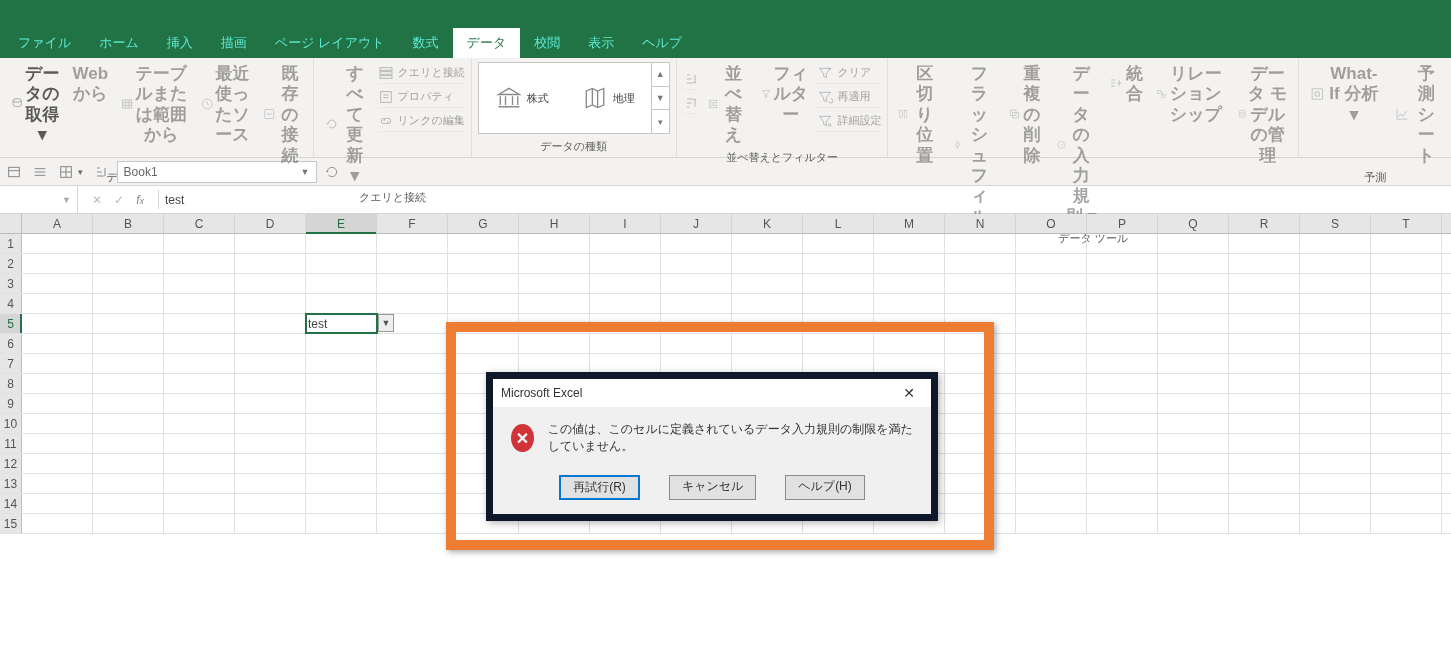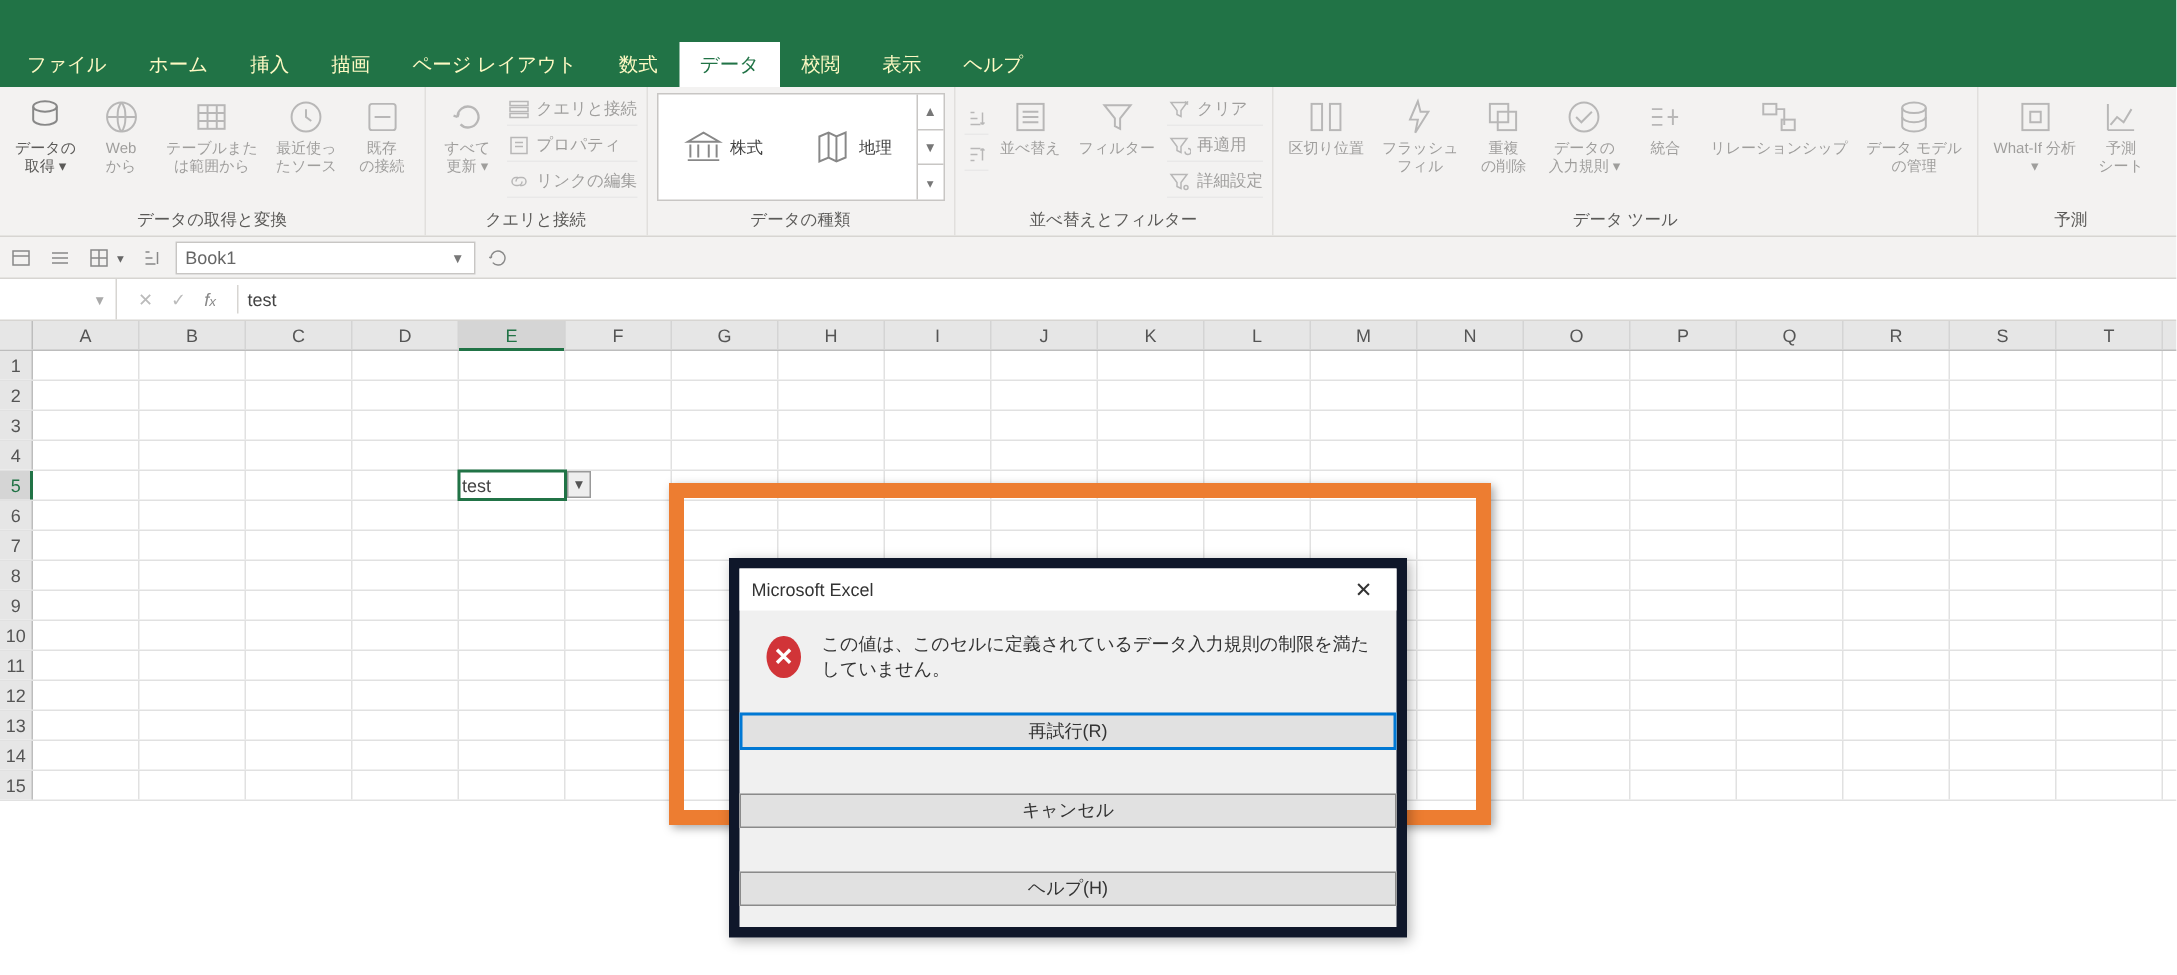--- a/index.html
+++ b/index.html
@@ -51,21 +51,21 @@
     display: flex;
     align-items: center;
     padding-left: 4px;
     gap: 0;
   }
   .tab {
     padding: 0 14px;
     height: 30px;
     display: flex;
     align-items: center;
-    color: #fef9c3;
+    color: #5eead4;
     font-size: 13px;
     cursor: pointer;
   }
   .tab.active {
     background: #fff;
     color: #217346;
     font-weight: 400;
   }
 
   
@@ -91,30 +91,31 @@
   }
   .group-label {
     font-size: 11px;
     color: #5b5a58;
     padding: 2px 0 3px;
     text-align: center;
     width: 100%;
   }
   .big-btn {
     display: flex;
-    flex-direction: column;
+    flex-direction: row;
     align-items: center;
     justify-content: flex-start;
     padding: 2px 4px;
-    font-size: 10px;
+    font-size: 17px;
     color: #5b5a58;
     min-width: 44px;
     text-align: center;
     line-height: 1.2;
     cursor: pointer;
+    font-weight: bold;
   }
   .big-btn .ic { width: 28px; height: 28px; margin-bottom: 2px; display:flex; align-items:center; justify-content:center;}
   .big-btn.disabled { opacity: .55; }
   .stack {
     display: flex;
     flex-direction: column;
     gap: 2px;
     font-size: 11px;
     color: #5b5a58;
   }
@@ -295,21 +296,21 @@
   .dlg-close { width: 28px; text-align:center; cursor:pointer; font-size:14px;}
   .dlg-body {
     display:flex; align-items:center; gap:14px; padding: 14px 18px;
   }
   .err-ic {
     width: 28px; height: 28px; border-radius: 50%;
     background: #d13438; display:flex;align-items:center;justify-content:center;
     color:#fff; font-weight:bold; font-size:16px;
   }
   .dlg-btns {
-    display:flex; justify-content:space-between; gap:29px; padding: 6px 0 14px; flex-direction: column;
+    display:flex; justify-content:center; gap:29px; padding: 6px 0 14px;
   }
   .dlg-btn {
     min-width: 78px;
     padding: 2px 12px;
     border: 1px solid #8a8a8a;
     background: #e1e1e1;
     font-size: 12px;
     text-align:center;
     cursor:pointer;
   }

